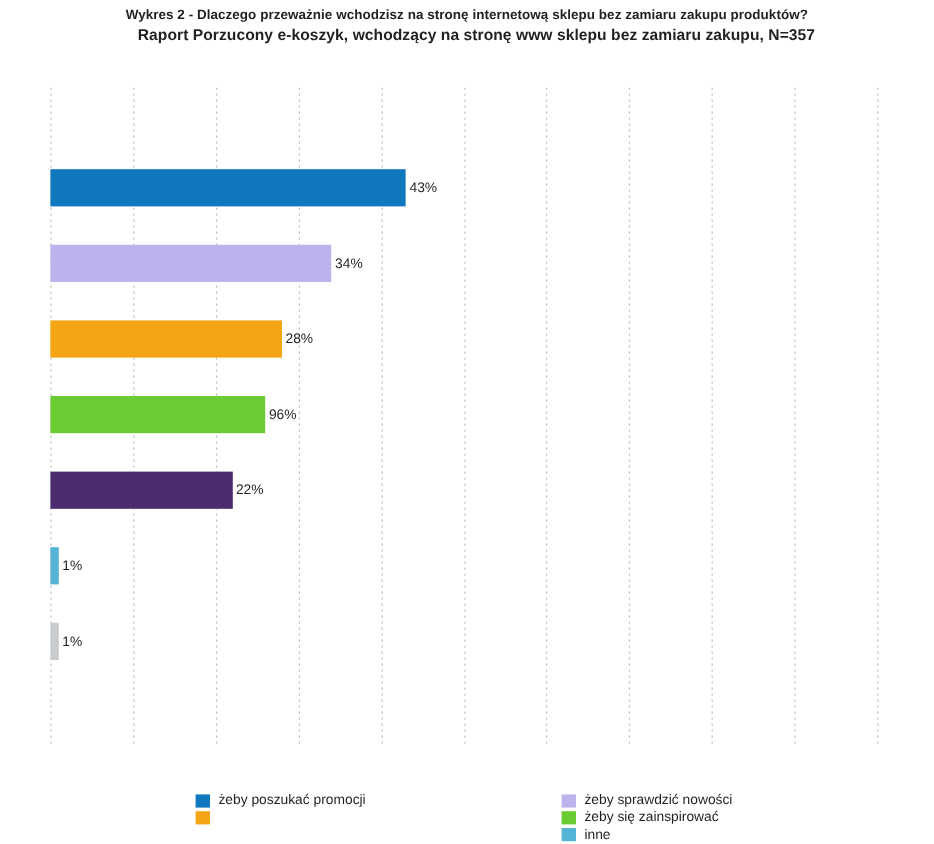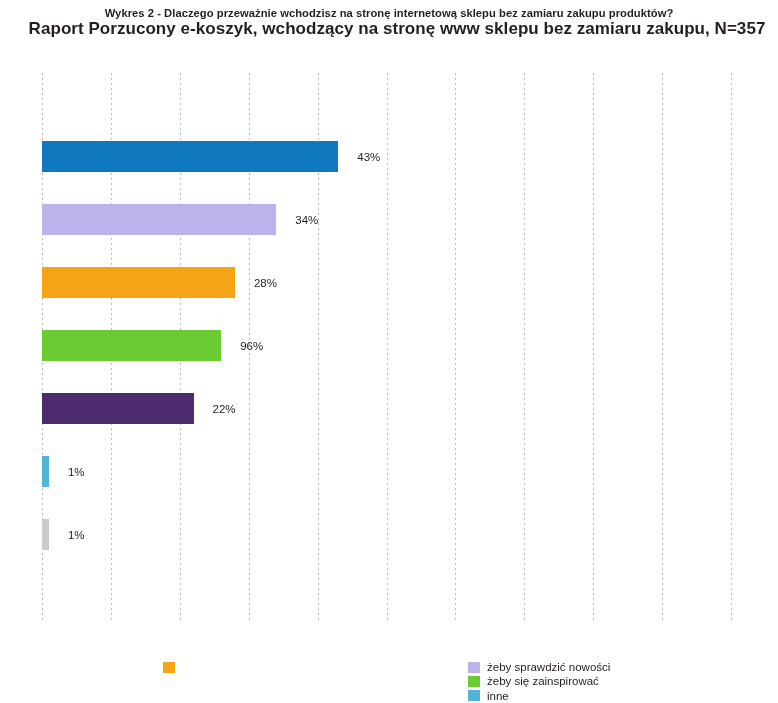--- a/index.html
+++ b/index.html
@@ -27,21 +27,21 @@
   }
   #chart-title .title-line {
     display: block;
     font-size: 11.2px;
     font-weight: bold;
     color: #231f20;
     letter-spacing: 0.05px;
     white-space: nowrap;
   }
   #chart-title .title-line.sub {
-    font-size: 17px;
+    font-size: 13px;
     margin-left: 16px;
   }
 
   
   #plot-area {
     position: absolute;
     left: 42px;
     top: 73px;
     width: 689px;
     height: 548px;
@@ -71,21 +71,21 @@
     top: 0;
     height: 31px;
   }
   .bar-label {
     position: absolute;
     top: 50%;
     transform: translateY(-50%);
     font-size: 11.5px;
     color: #231f20;
     white-space: nowrap;
-    padding-left: 19px;
+    padding-left: 3px;
   }
 
   
   #legend {
     position: absolute;
     left: 0;
     top: 660px;
     width: 778px;
     height: 43px;
   }
@@ -164,20 +164,24 @@
       <div class="bar-row" style="top: 446px; width: 689px;">
         <div class="bar" style="width: 6.89px; background: rgb(201, 204, 207);"></div>
         <span class="bar-label" style="left: 6.89px;">1%</span>
       </div>
     </div>
 </div>
 
 <div id="legend">
   <div class="legend-col col-1" id="legend-col-1">
       <div class="legend-item">
+        <span class="legend-swatch" style="background: rgb(16, 120, 190);"></span>
+        <span class="legend-text">żeby poszukać promocji</span>
+      </div>
+      <div class="legend-item">
         <span class="legend-swatch" style="background: rgb(245, 164, 21);"></span>
       </div>
     </div>
   <div class="legend-col col-2" id="legend-col-2">
       <div class="legend-item">
         <span class="legend-swatch" style="background: rgb(189, 179, 236);"></span>
         <span class="legend-text">żeby sprawdzić nowości</span>
       </div>
       <div class="legend-item">
         <span class="legend-swatch" style="background: rgb(107, 203, 51);"></span>

